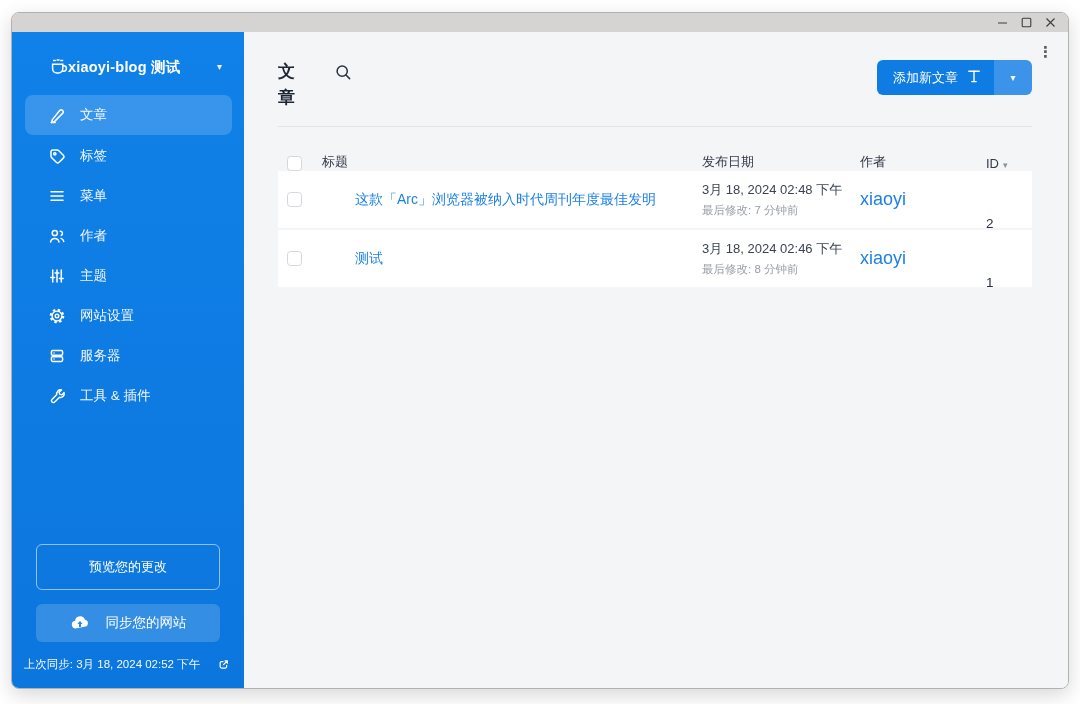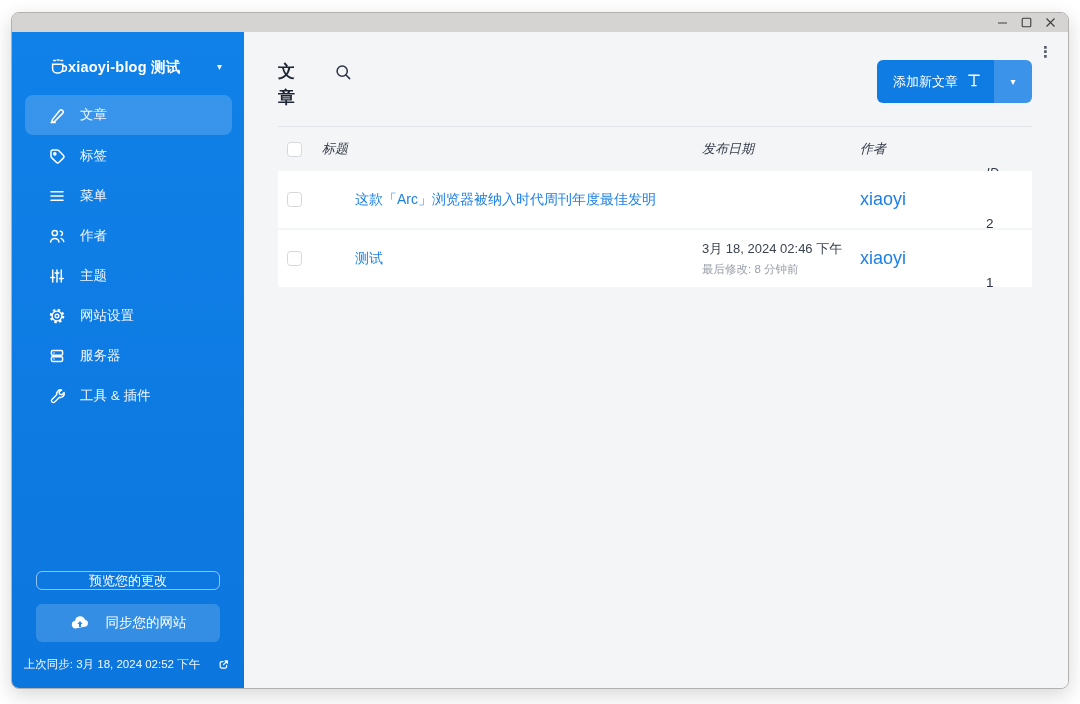--- a/index.html
+++ b/index.html
@@ -32,55 +32,55 @@
   .nav-item { height:40px; display:flex; align-items:center; gap:14px;
     padding-left:36px; font-size:13.5px; color:#f2f7ff; cursor:pointer;
     white-space:nowrap; }
   .nav-item.active { margin:0 12px 1px 13px; padding-left:23px;
     background:rgba(255,255,255,.17); border-radius:8px; }
   .nav-icon { width:18px; height:18px; flex:0 0 18px; display:flex;
     align-items:center; justify-content:center; }
   .nav-icon svg { display:block; }
 
   .sidebar-spacer { flex:1; }
-  .preview-btn { margin:0 24px 14px; height:19px; border:1px solid rgba(255,255,255,.55);
+  .preview-btn { margin:0 24px 14px; height:46px; border:1px solid rgba(255,255,255,.55);
     border-radius:6px; background:transparent; color:#fff; font-size:13px;
     display:flex; align-items:center; justify-content:center; cursor:pointer;
     font-family:inherit;text-align:center; }
   .sync-btn { margin:0 24px 15px; height:38px; border:none; border-radius:6px;
     background:rgba(255,255,255,.17); color:#fff; font-size:13.5px;
     display:flex; align-items:center; justify-content:center; gap:16px;
     cursor:pointer; font-family:inherit; }
   .last-sync { display:flex; align-items:center; justify-content:center; gap:14px;
     font-size:11.5px; color:rgba(255,255,255,.95); }
 
   
   .main { flex:1; background:#f4f5f7; position:relative; display:flex;
     flex-direction:column; padding:27px 36px 0 34px; min-width:0; }
   .main-header { display:flex; align-items:flex-start; }
   .page-title { width:22px; font-size:17px; font-weight:700; color:#1d2433;
     line-height:26px; word-break:break-all; }
   .search-btn { margin-left:33px; margin-top:3px; background:none; border:none;
     cursor:pointer; padding:2px; }
   .header-spacer { flex:1; }
-  .add-btn { display:flex; align-items:stretch; height:43px; border-radius:6px;
+  .add-btn { display:flex; align-items:stretch; height:35px; border-radius:6px;
     overflow:hidden; margin-top:1px; cursor:pointer; }
   .add-btn-main { display:flex; align-items:center; gap:9px; padding:0 13px 0 16px;
     background:#0e7ce2; color:#fff; font-size:13px; }
   .add-btn-caret { width:38px; background:#3b94ea; display:flex; align-items:center;
     justify-content:center; }
   .add-btn-caret .caret-glyph { color:#fff; font-size:10px; }
   .kebab { position:absolute; top:12px; right:15px; font-size:15px; color:#565d69;
     line-height:1; cursor:pointer; letter-spacing:0; font-weight:700; }
 
   .header-divider { margin-top:15px; border-bottom:1px solid #e3e4e9; }
 
   
-  .thead { display:flex; align-items:center; height:44px; font-size:13px;
-    color:#333a47;font-style:italic; }
+  .thead { display:flex; align-items:flex-end; height:44px; font-size:13px;
+    color:#333a47; }
   .col-check { width:44px; flex:0 0 44px; padding-left:9px; }
   .col-title { flex:1; min-width:0; }
   .col-date  { width:158px; flex:0 0 158px;margin-left:28px; }
   .col-author{ width:126px; flex:0 0 126px; }
   .col-id    { width:46px; flex:0 0 46px;margin-top:47px; }
   .checkbox { display:block; width:15px; height:15px; border:1px solid #d6d7dc;
     border-radius:3.5px; background:#fff; cursor:pointer; }
   .sort-caret { font-size:9px; color:#8b909b; margin-left:4px; }
 
   .trow { display:flex; align-items:center; height:57px; background:#fff;
@@ -281,20 +281,24 @@
         </div>
       </div>
 
       <div class="trow">
         <div class="col-check">
           <span class="checkbox"></span>
         </div>
         <div class="col-title">
           <a href="#" class="post-link">这款「Arc」浏览器被纳入时代周刊年度最佳发明</a>
         </div>
+        <div class="col-date">
+          <div class="date-main">3月 18, 2024 02:48 下午</div>
+          <div class="date-sub">最后修改: 7 分钟前</div>
+        </div>
         <div class="col-author">
           <a href="#" class="author-link">xiaoyi</a>
         </div>
         <div class="col-id">
           <span class="id-val">2</span>
         </div>
       </div>
 
       <div class="trow">
         <div class="col-check">

